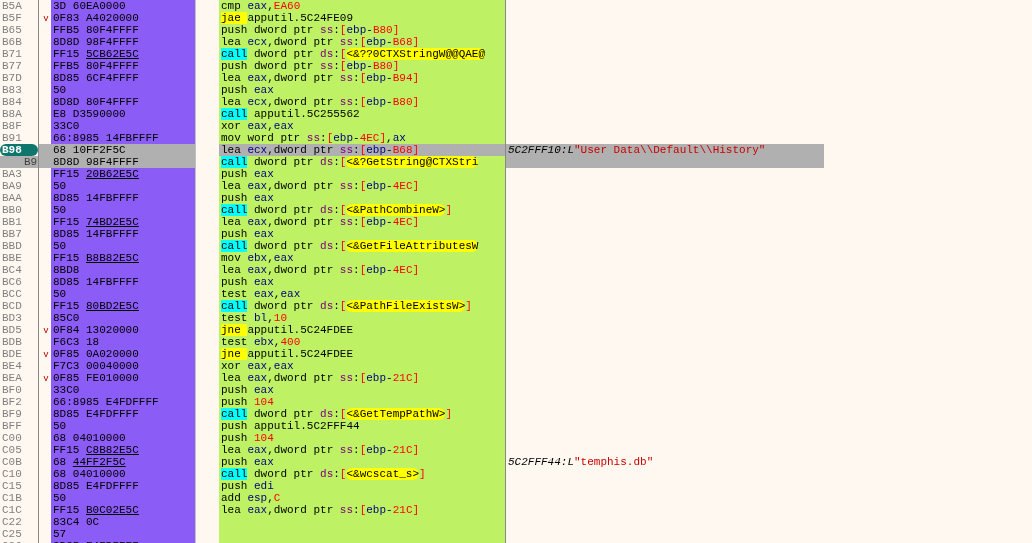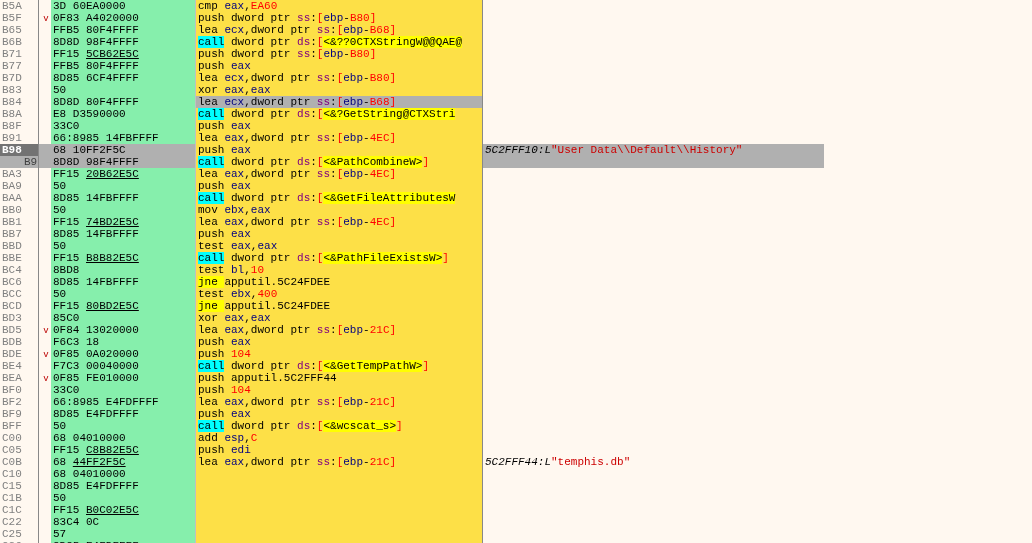--- a/index.html
+++ b/index.html
@@ -23,55 +23,56 @@
     overflow: hidden;
   }
   .col-gutter {
     width: 12px;
     background: #FFF8F0;
     overflow: hidden;
     text-align: center;
   }
   .col-bytes {
     width: 144px;
-    background: #86efac;
+    background: #8b5cf6;
     border-right: 1px solid #C0C0C0;
     overflow: hidden;
   }
   .col-disasm {
     width: 286px;
-    background: #fde047;
+    background: #bef264;
     border-right: 1px solid #888;
     overflow: hidden;
     white-space: nowrap;
+    margin-left: 23px;
   }
   .col-comment {
     flex: 1;
     background: #FFF8F0;
     overflow: hidden;
   }
   .row {
     height: 12px;
     line-height: 12px;
     white-space: pre;
     overflow: hidden;
     padding-left: 2px;
   }
   .addr { color: #808080; }
-  .addr-red { background: #737373; color: #FFFFFF; font-weight: bold; }
+  .addr-red { background: #0f766e; color: #FFFFFF; font-weight: bold; border-radius: 6px; }
   .bytes { color: #000000; }
   .byt-u { text-decoration: underline; color: #000; }
   .mnem { color: #000000; }
   .call-bg { background: #00FFFF; color: #000; }
   .jmp-bg { background: #FFFF00; color: #000; }
   .reg { color: #000080; }
   .num-red { color: #FF0000; }
   .seg { color: #800080; }
   .brk-b { color: #FF0000; font-weight: normal; }
-  .sym-hl { background: #FFFF00; color: #000; }
+  .sym-hl { background: #FFFF00; color: #000; border-radius: 6px; }
   .sym { color: #000000; }
   .hl-gray { background: #B0B0B0; }
   .gutter-red { color: #BB0000; font-size: 9px; }
   .cmt { color: #000; font-style: italic; }
   .str { color: #CC0000; }
 </style>
 </head>
 <body>
 
 <div class="container">
@@ -214,27 +215,31 @@
       <div class="row bytes">68 04010000</div>
       <div class="row bytes">8D85 E4FDFFFF</div>
       <div class="row bytes">50</div>
       <div class="row bytes">FF15 <span class="byt-u">B0C02E5C</span></div>
       <div class="row bytes">83C4 0C</div>
       <div class="row bytes">57</div>
       <div class="row bytes">8D85 E4FDFFFF</div>
     </div>
   <div class="col-disasm" id="col-disasm">
       <div class="row"><span class="mnem">cmp </span><span class="reg">eax</span><span class="mnem">,</span><span class="num-red">EA60</span></div>
+      <div class="row"><span class="jmp-bg">jae </span><span class="sym">apputil.5C24FE09</span></div>
       <div class="row"><span class="mnem">push dword ptr </span><span class="seg">ss</span><span class="mnem">:</span><span class="brk-b">[</span><span class="reg">ebp</span><span class="mnem">-</span><span class="num-red">B80</span><span class="brk-b">]</span></div>
       <div class="row"><span class="mnem">lea </span><span class="reg">ecx</span><span class="mnem">,dword ptr </span><span class="seg">ss</span><span class="mnem">:</span><span class="brk-b">[</span><span class="reg">ebp</span><span class="mnem">-</span><span class="num-red">B68</span><span class="brk-b">]</span></div>
       <div class="row"><span class="call-bg">call</span><span class="mnem"> dword ptr </span><span class="seg">ds</span><span class="mnem">:</span><span class="brk-b">[</span><span class="sym-hl">&lt;&amp;??0CTXStringW@@QAE@</span></div>
       <div class="row"><span class="mnem">push dword ptr </span><span class="seg">ss</span><span class="mnem">:</span><span class="brk-b">[</span><span class="reg">ebp</span><span class="mnem">-</span><span class="num-red">B80</span><span class="brk-b">]</span></div>
+      <div class="row"><span class="mnem">lea </span><span class="reg">eax</span><span class="mnem">,dword ptr </span><span class="seg">ss</span><span class="mnem">:</span><span class="brk-b">[</span><span class="reg">ebp</span><span class="mnem">-</span><span class="num-red">B94</span><span class="brk-b">]</span></div>
       <div class="row"><span class="mnem">push </span><span class="reg">eax</span></div>
       <div class="row"><span class="mnem">lea </span><span class="reg">ecx</span><span class="mnem">,dword ptr </span><span class="seg">ss</span><span class="mnem">:</span><span class="brk-b">[</span><span class="reg">ebp</span><span class="mnem">-</span><span class="num-red">B80</span><span class="brk-b">]</span></div>
+      <div class="row"><span class="call-bg">call</span><span class="mnem"> </span><span class="sym">apputil.5C255562</span></div>
       <div class="row"><span class="mnem">xor </span><span class="reg">eax</span><span class="mnem">,</span><span class="reg">eax</span></div>
+      <div class="row"><span class="mnem">mov word ptr </span><span class="seg">ss</span><span class="mnem">:</span><span class="brk-b">[</span><span class="reg">ebp</span><span class="mnem">-</span><span class="num-red">4EC</span><span class="brk-b">]</span><span class="mnem">,</span><span class="reg">ax</span></div>
       <div class="row hl-gray"><span class="mnem">lea </span><span class="reg">ecx</span><span class="mnem">,dword ptr </span><span class="seg">ss</span><span class="mnem">:</span><span class="brk-b">[</span><span class="reg">ebp</span><span class="mnem">-</span><span class="num-red">B68</span><span class="brk-b">]</span></div>
       <div class="row"><span class="call-bg">call</span><span class="mnem"> dword ptr </span><span class="seg">ds</span><span class="mnem">:</span><span class="brk-b">[</span><span class="sym-hl">&lt;&amp;?GetString@CTXStri</span></div>
       <div class="row"><span class="mnem">push </span><span class="reg">eax</span></div>
       <div class="row"><span class="mnem">lea </span><span class="reg">eax</span><span class="mnem">,dword ptr </span><span class="seg">ss</span><span class="mnem">:</span><span class="brk-b">[</span><span class="reg">ebp</span><span class="mnem">-</span><span class="num-red">4EC</span><span class="brk-b">]</span></div>
       <div class="row"><span class="mnem">push </span><span class="reg">eax</span></div>
       <div class="row"><span class="call-bg">call</span><span class="mnem"> dword ptr </span><span class="seg">ds</span><span class="mnem">:</span><span class="brk-b">[</span><span class="sym-hl">&lt;&amp;PathCombineW&gt;</span><span class="brk-b">]</span></div>
       <div class="row"><span class="mnem">lea </span><span class="reg">eax</span><span class="mnem">,dword ptr </span><span class="seg">ss</span><span class="mnem">:</span><span class="brk-b">[</span><span class="reg">ebp</span><span class="mnem">-</span><span class="num-red">4EC</span><span class="brk-b">]</span></div>
       <div class="row"><span class="mnem">push </span><span class="reg">eax</span></div>
       <div class="row"><span class="call-bg">call</span><span class="mnem"> dword ptr </span><span class="seg">ds</span><span class="mnem">:</span><span class="brk-b">[</span><span class="sym-hl">&lt;&amp;GetFileAttributesW</span></div>
       <div class="row"><span class="mnem">mov </span><span class="reg">ebx</span><span class="mnem">,</span><span class="reg">eax</span></div>
@@ -249,22 +254,22 @@
       <div class="row"><span class="mnem">xor </span><span class="reg">eax</span><span class="mnem">,</span><span class="reg">eax</span></div>
       <div class="row"><span class="mnem">lea </span><span class="reg">eax</span><span class="mnem">,dword ptr </span><span class="seg">ss</span><span class="mnem">:</span><span class="brk-b">[</span><span class="reg">ebp</span><span class="mnem">-</span><span class="num-red">21C</span><span class="brk-b">]</span></div>
       <div class="row"><span class="mnem">push </span><span class="reg">eax</span></div>
       <div class="row"><span class="mnem">push </span><span class="num-red">104</span></div>
       <div class="row"><span class="call-bg">call</span><span class="mnem"> dword ptr </span><span class="seg">ds</span><span class="mnem">:</span><span class="brk-b">[</span><span class="sym-hl">&lt;&amp;GetTempPathW&gt;</span><span class="brk-b">]</span></div>
       <div class="row"><span class="mnem">push </span><span class="sym">apputil.5C2FFF44</span></div>
       <div class="row"><span class="mnem">push </span><span class="num-red">104</span></div>
       <div class="row"><span class="mnem">lea </span><span class="reg">eax</span><span class="mnem">,dword ptr </span><span class="seg">ss</span><span class="mnem">:</span><span class="brk-b">[</span><span class="reg">ebp</span><span class="mnem">-</span><span class="num-red">21C</span><span class="brk-b">]</span></div>
       <div class="row"><span class="mnem">push </span><span class="reg">eax</span></div>
       <div class="row"><span class="call-bg">call</span><span class="mnem"> dword ptr </span><span class="seg">ds</span><span class="mnem">:</span><span class="brk-b">[</span><span class="sym-hl">&lt;&amp;wcscat_s&gt;</span><span class="brk-b">]</span></div>
+      <div class="row"><span class="mnem">push </span><span class="reg">edi</span></div>
       <div class="row"><span class="mnem">add </span><span class="reg">esp</span><span class="mnem">,</span><span class="num-red">C</span></div>
-      <div class="row"><span class="mnem">push </span><span class="reg">edi</span></div>
       <div class="row"><span class="mnem">lea </span><span class="reg">eax</span><span class="mnem">,dword ptr </span><span class="seg">ss</span><span class="mnem">:</span><span class="brk-b">[</span><span class="reg">ebp</span><span class="mnem">-</span><span class="num-red">21C</span><span class="brk-b">]</span></div>
     </div>
   <div class="col-comment" id="col-comment">
       <div class="row"></div>
       <div class="row"></div>
       <div class="row"></div>
       <div class="row"></div>
       <div class="row"></div>
       <div class="row"></div>
       <div class="row"></div>

